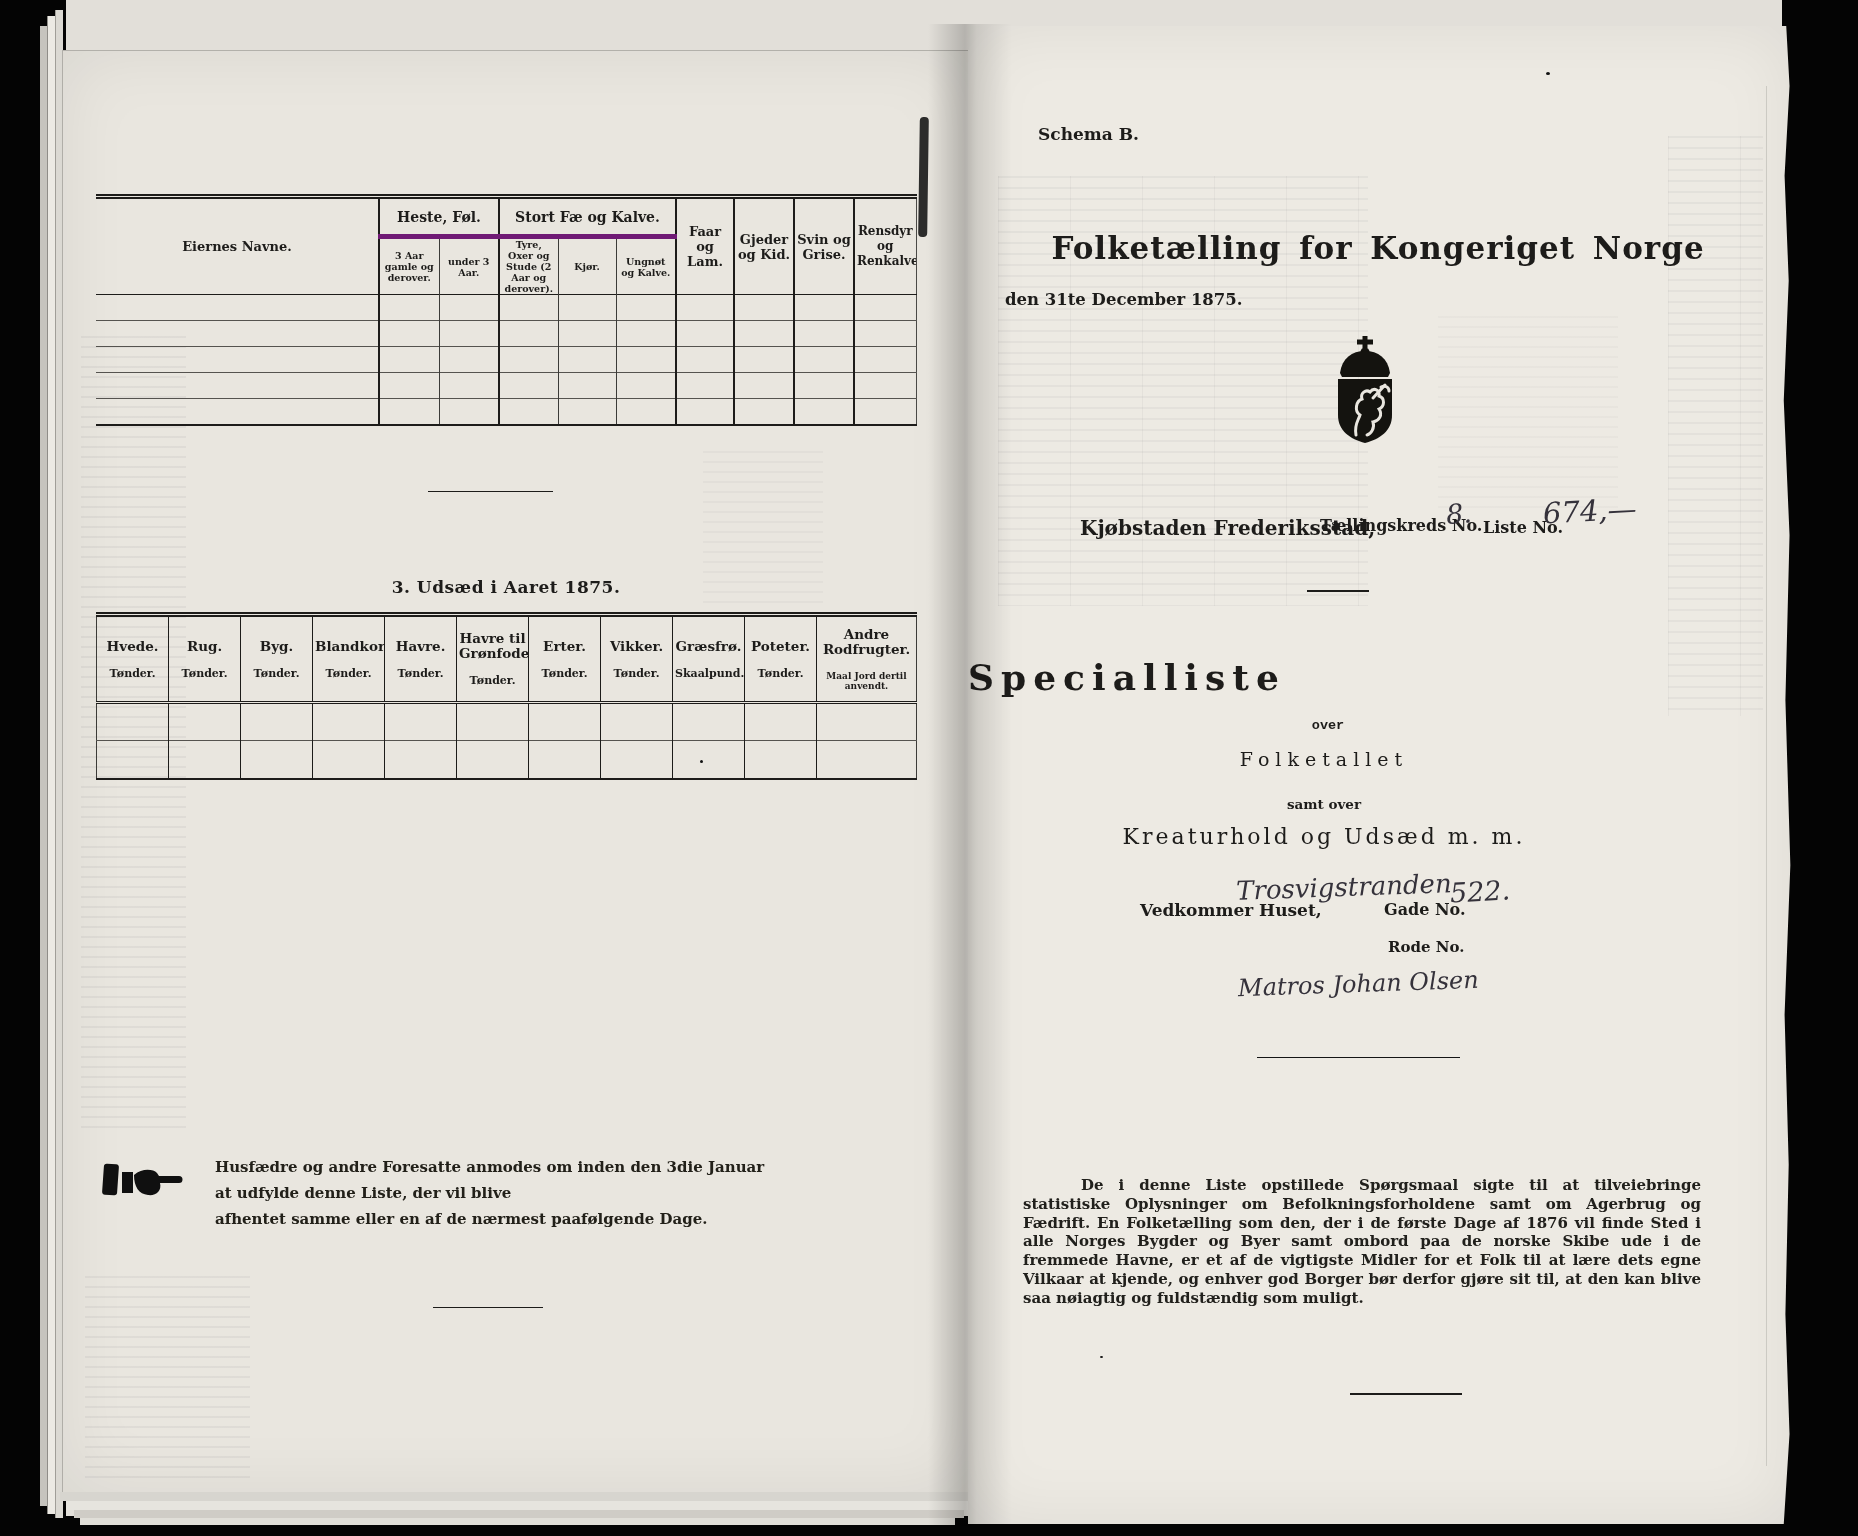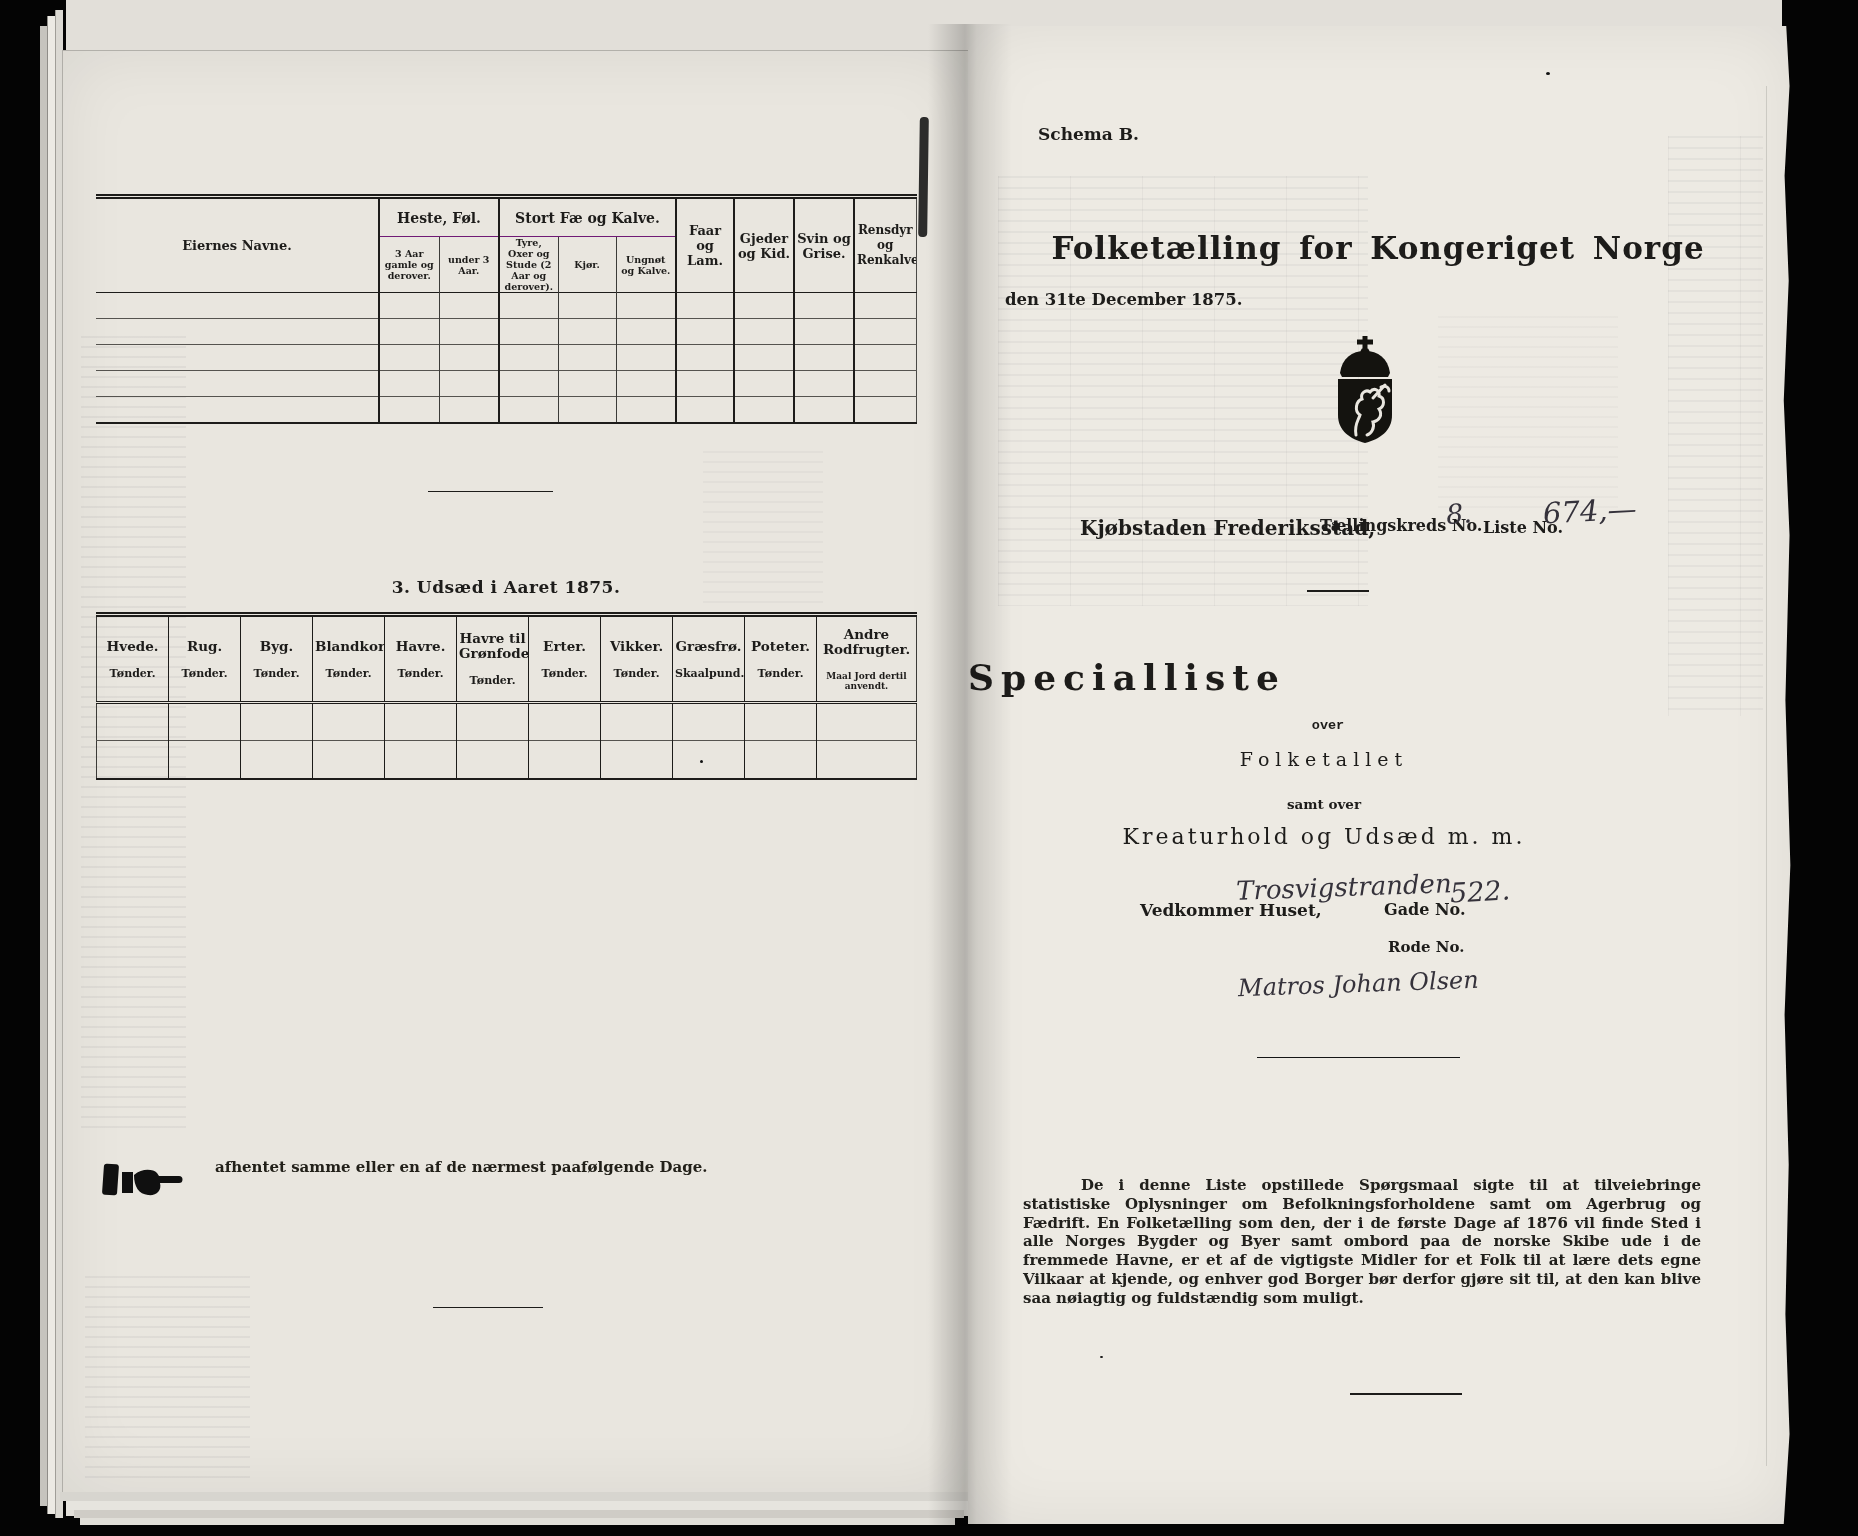--- a/index.html
+++ b/index.html
@@ -42,21 +42,21 @@
   .sl1{left:365px;top:440px;width:125px;}
   .sl2{left:370px;top:1256px;width:110px;}
 
   table{border-collapse:collapse;table-layout:fixed;}
   th,td{padding:0 2px;overflow:hidden;}
 
   
   .ktable{position:absolute;left:33px;top:143px;width:820px;
       border-top:5px double #1d1c1a;border-bottom:2px solid #1d1c1a;border-right:1px solid #4a4946;}
   .ktable th{font-weight:bold;text-align:center;vertical-align:middle;}
-  .ktable .grp{font-size:14px;height:40px;border-bottom:1px solid #701a75;}
+  .ktable .grp{font-size:14px;height:40px;border-bottom:5px solid #701a75;}
   .ktable .sub{font-size:9.5px;line-height:11px;height:46px;font-weight:bold;}
   .ktable .single{font-size:13px;line-height:15px;}
   .ktable .owner{font-size:13px;}
   .bL2{border-left:2px solid #1d1c1a;}
   .bL1{border-left:1px solid #3c3b38;}
   .ktable tbody td{height:26px;border-top:1px solid #55534f;}
   .ktable tbody tr:first-child td{border-top:1.5px solid #1d1c1a;}
 
   
   .utable{position:absolute;left:33px;top:561px;width:820px;
@@ -317,20 +317,21 @@
     </table>
 
     <div class="footnote">
       <div class="fn-blob"></div>
       <span class="fn-hand">
         <svg width="62" height="32" viewBox="0 0 62 32">
           <path fill="#101010" d="M1 6 h11 v21 H1 z M13 9 c8 -7 19 -6 23 -2 l2 3 h20 a3.5 3.5 0 0 1 0 7 h-19 c2 8 -4 13 -12 12 c-9 -1 -14 -8 -14 -20 z"></path>
         </svg>
       </span>
       <div class="fn-text">
+        <div>Husfædre og andre Foresatte anmodes om inden den 3die Januar at udfylde denne Liste, der vil blive</div>
         <div>afhentet samme eller en af de nærmest paafølgende Dage.</div>
       </div>
     </div>
 
     <div class="shortline sl2"></div>
   </div>
 
   <div class="page page-right">
 
     <div class="bleed bleed-cols" style="left:30px;top:150px;width:370px;height:430px;"></div>

